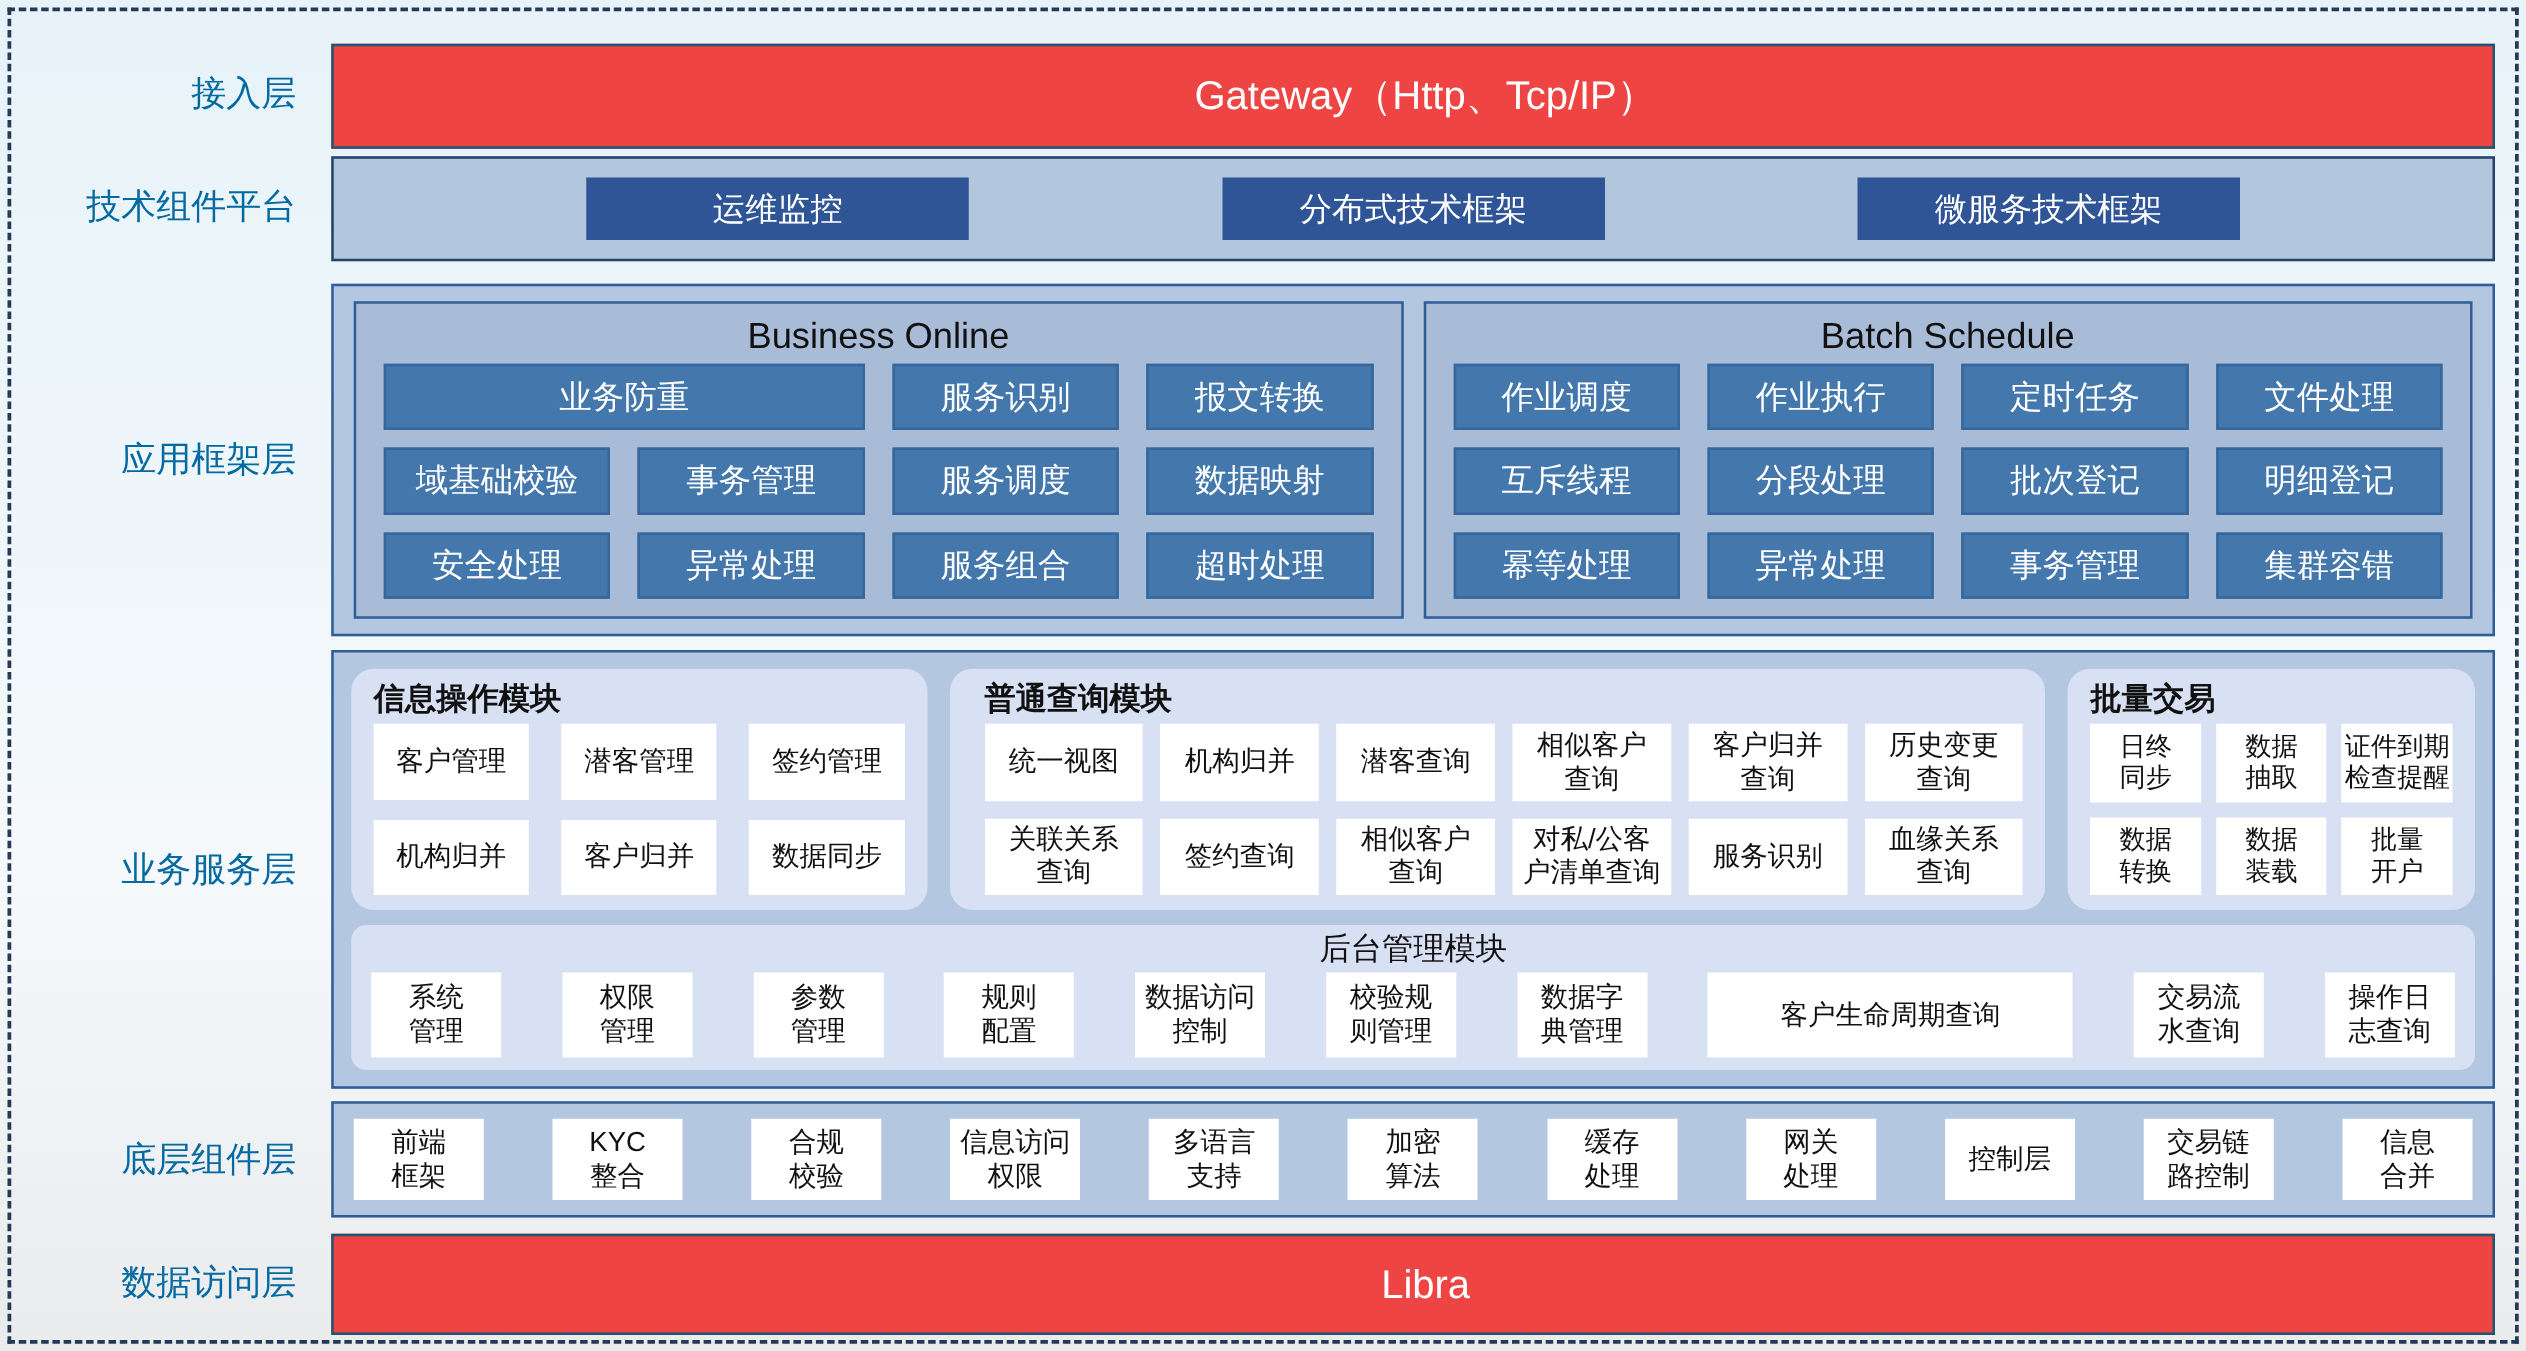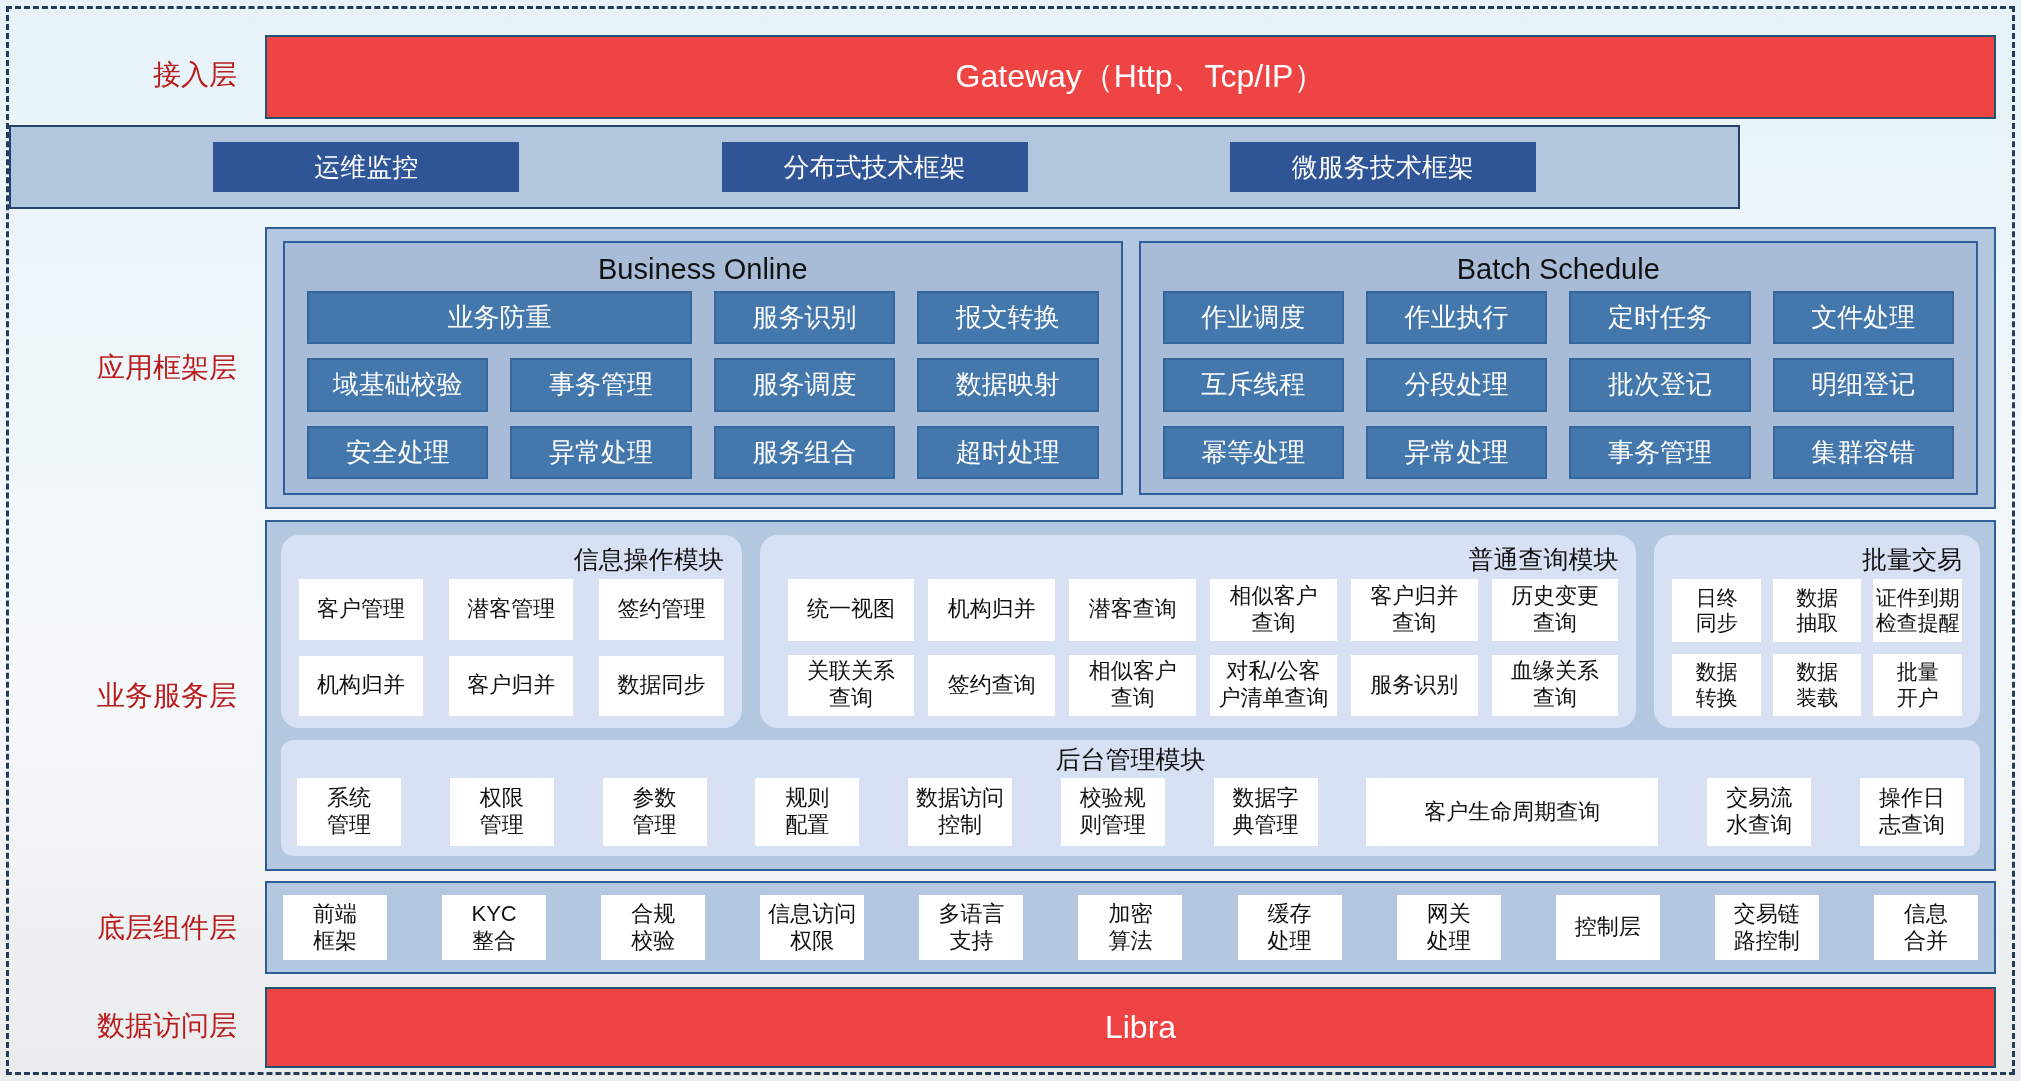--- a/index.html
+++ b/index.html
@@ -5,21 +5,21 @@
   html,body{margin:0;padding:0;}
   body{
     width:2021px;height:1081px;position:relative;overflow:hidden;
     font-family:"Liberation Sans","DejaVu Sans",sans-serif;
     background:linear-gradient(180deg,#e7f3f9 0%,#eef6fa 35%,#f6f9fb 65%,#e9ebed 100%);
   }
   .slide{position:absolute;inset:6px;border:3px dashed #243a57;}
   .rows{position:absolute;inset:0;display:flex;flex-direction:column;}
   .row{display:flex;flex:none;}
   .side{width:256px;flex:none;display:flex;align-items:center;justify-content:flex-end;
-        padding-right:28px;box-sizing:border-box;font-size:28px;color:#b91c1c;}
+        padding-right:28px;box-sizing:border-box;font-size:28px;color:#0369a1;}
   .content{width:1731px;flex:none;box-sizing:border-box;}
 
   .r-gateway{margin-top:26px;height:80px;}
   .teal-bar{background:#ef4444;border:2px solid #1f5574;color:#fff;display:flex;
             align-items:center;justify-content:center;font-size:32px;height:100%;padding-left:20px;}
 
   .r-tech{margin-top:10px;height:80px;}
   .tech-box{height:100%;background:#b2c6de;border:2px solid #24426b;display:flex;
             align-items:center;justify-content:space-evenly;}
   .tech-btn{width:306px;height:50px;background:#2f5597;color:#fff;display:flex;
@@ -34,21 +34,21 @@
   .group-grid{flex:1;display:grid;grid-template-columns:repeat(4,1fr);gap:14px 22px;}
   .blue-btn{background:#4478ad;border:2px solid #35679c;color:#fff;display:flex;
             align-items:center;justify-content:center;font-size:26px;box-sizing:border-box;}
 
   .r-biz{margin-top:11px;height:351px;}
   .biz-box{height:100%;background:#b3c7e0;border:2px solid #2f5d98;padding:13px 14px;
            box-sizing:border-box;display:flex;flex-direction:column;gap:12px;}
   .modules{flex:1;display:flex;gap:18px;min-height:0;}
   .module{background:#d8e0f3;border-radius:18px;padding:4px 18px 12px;display:flex;
           flex-direction:column;box-sizing:border-box;}
-  .module-title{text-align:right;font-size:25px;color:#111;height:40px;line-height:40px;flex:none;}
+  .module-title{text-align:left;font-size:25px;color:#111;height:40px;line-height:40px;flex:none;font-weight:bold;}
   .module-grid{flex:1;display:grid;}
   .m-info{flex:459 0 0;}  .m-info  .module-grid{grid-template-columns:repeat(3,1fr);gap:16px 26px;}
   .m-query{flex:898 0 0;padding-left:28px;} .m-query .module-grid{grid-template-columns:repeat(6,1fr);gap:14px;}
   .m-batch{flex:313 0 0;} .m-batch .module-grid{grid-template-columns:repeat(3,1fr);gap:12px;}
   .m-batch .white-box{font-size:21px;}
   .white-box{background:#ffffff;display:flex;align-items:center;justify-content:center;
              text-align:center;font-size:22px;color:#111;white-space:pre-line;line-height:1.22;}
 
   .admin{height:116px;flex:none;background:#d8e0f3;border-radius:12px;
          padding:2px 16px 10px;display:flex;flex-direction:column;box-sizing:border-box;font-family:Liberation Serif, serif;}
@@ -73,20 +73,21 @@
     <div class="row r-gateway">
       <div class="side">接入层</div>
       <div class="content">
         <div class="teal-bar">
           <span>Gateway（Http、Tcp/IP）</span>
         </div>
       </div>
     </div>
 
     <div class="row r-tech">
+      <div class="side">技术组件平台</div>
       <div class="content">
         <div class="tech-box">
 
             <div class="tech-btn">运维监控</div>
             <div class="tech-btn">分布式技术框架</div>
             <div class="tech-btn">微服务技术框架</div>
           </div>
       </div>
     </div>
 

